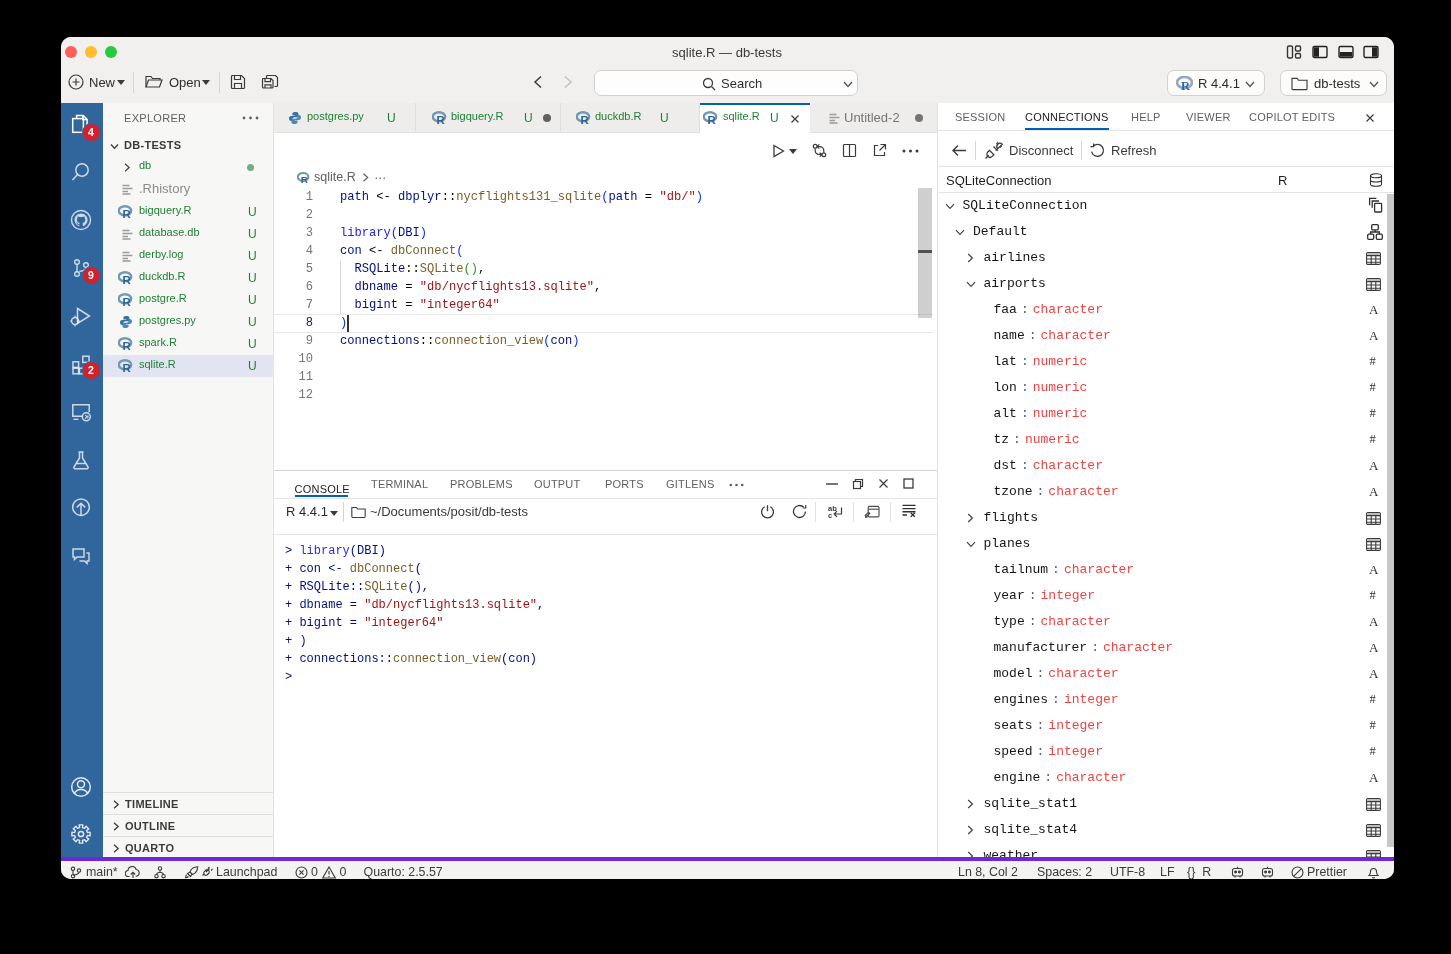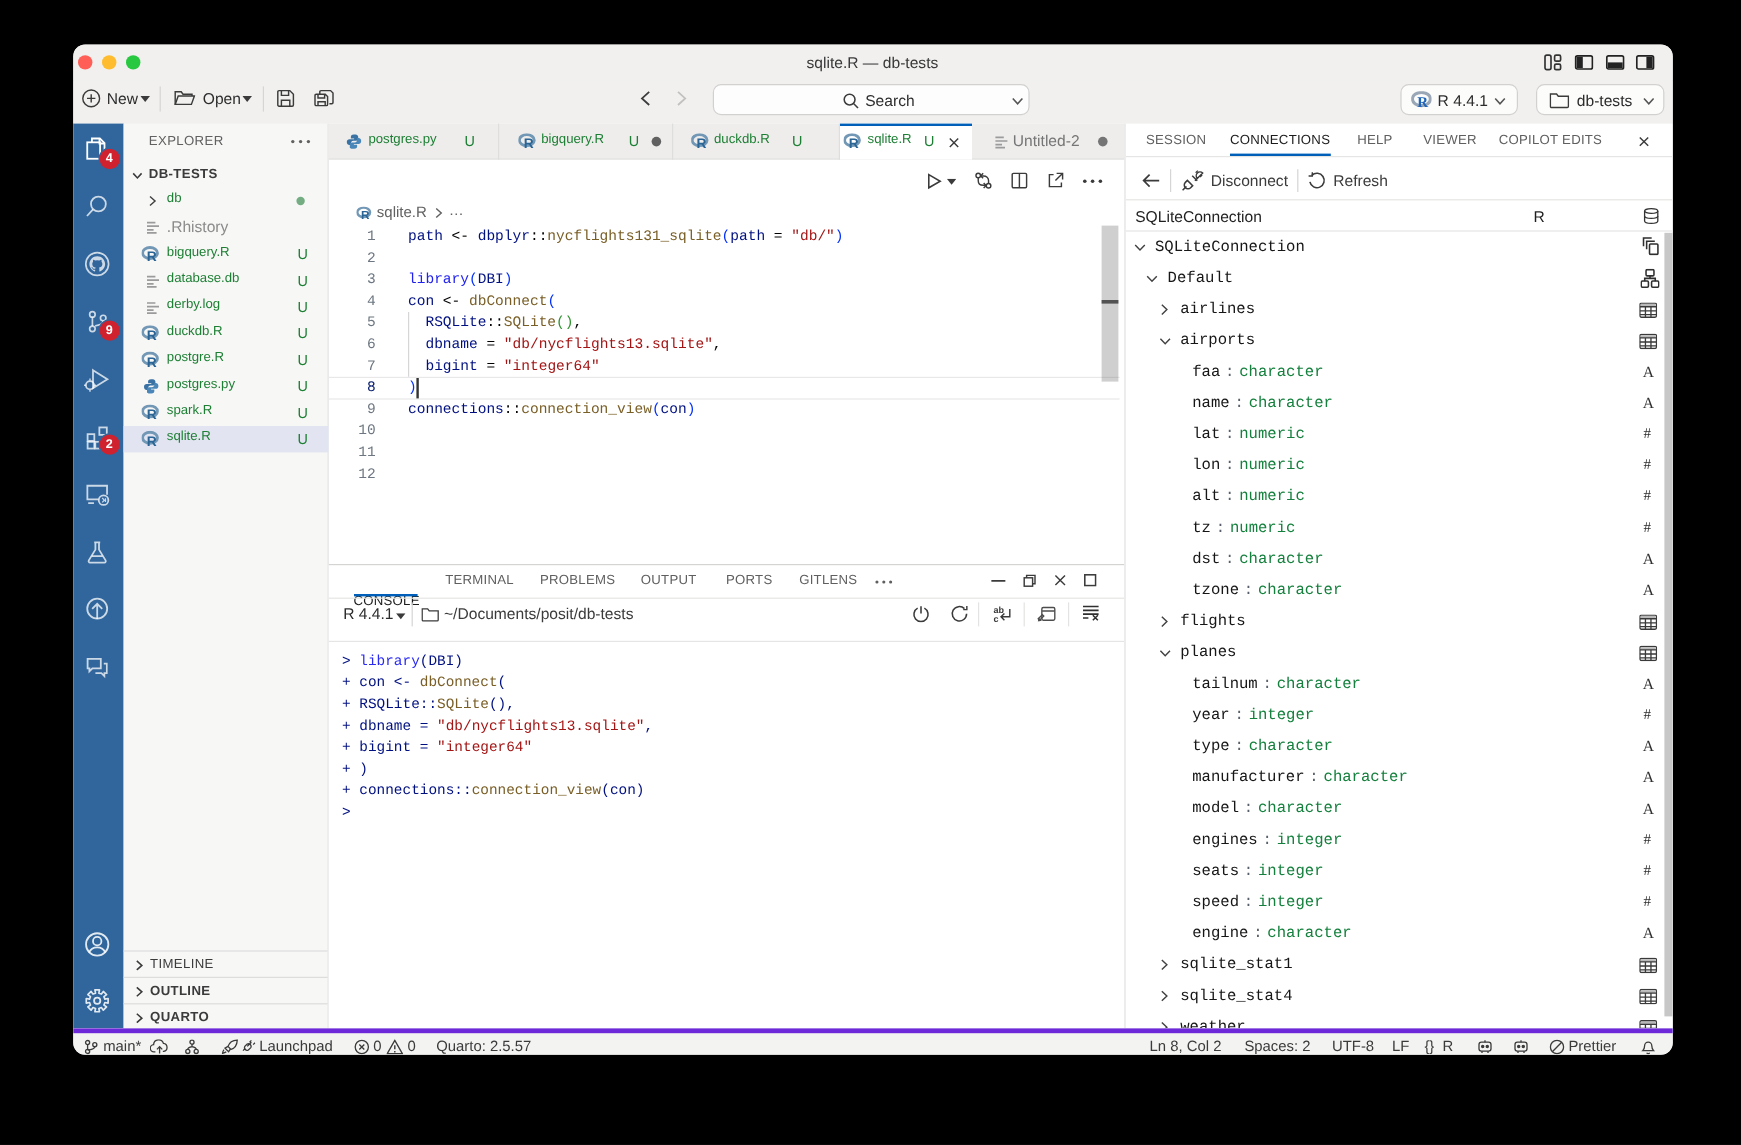--- a/index.html
+++ b/index.html
@@ -10,21 +10,21 @@
 .mono{font-family:"Liberation Mono",monospace;font-size:12.1px;line-height:18px;white-space:pre}
 .cmono{font-family:"Liberation Mono",monospace;font-size:12px;line-height:18px;white-space:pre}
 svg{display:block}
 .v{color:#001080}.o{color:#000}.f{color:#795E26}.s{color:#A31515}.p1{color:#0431fa}.p2{color:#319331}.k{color:#2121f0}
 .cv{color:#001080}.cf{color:#795E26}.cs{color:#A31515}.ck{color:#2a2af0}
 .tabtxt{font-size:11px;color:#1c7f33}
 .utxt{font-size:12px;color:#1c7f33}
 .ptab{font-size:11px;color:#5f5f5f;letter-spacing:.2px}
 .ptaba{color:#1c1c1c}
 .treelbl{font-family:"Liberation Mono",monospace;font-size:13px;color:#161616;white-space:pre}
-.treetype{color:#15803d}
+.treetype{color:#ef4444}
 .sbitem{font-size:12.4px;color:#3b3b3b}
 </style>
 </head>
 <body>
 <div class="a win">
 
 <div class="a" style="left:0;top:0;width:1333px;height:30px;background:#f1f0ef">
   <div class="a" style="left:4px;top:9px;width:12px;height:12px;border-radius:6px;background:#ff5f57"></div>
   <div class="a" style="left:24px;top:9px;width:12px;height:12px;border-radius:6px;background:#febc2e"></div>
   <div class="a" style="left:44px;top:9px;width:12px;height:12px;border-radius:6px;background:#28c840"></div>
@@ -278,21 +278,21 @@
           <text x="4.4" y="12.5" font-size="11.5" font-weight="bold" fill="#2a6596" font-family="Liberation Sans,sans-serif">R</text>
         </svg>
     <div class="a tabtxt" style="left:36px;top:3px">sqlite.R</div>
     <div class="a utxt" style="left:145px;top:3.5px">U</div>
   </div>
 
   <div class="a" style="left:0;top:689px;width:170px;height:22px;border-top:1px solid #dddddc">
     <svg class="a" style="left:9px;top:7px" width="8" height="9" viewBox="0 0 8 9" fill="none" stroke="#3b3b3b" stroke-width="1.3">
           <path d="M2 .8L6.2 4.5 2 8.2"></path>
         </svg>
-    <div class="a" style="left:22px;top:5px;font-size:11px;font-weight:normal;color:#3b3b3b;letter-spacing:.3px">TIMELINE</div>
+    <div class="a" style="left:22px;top:5px;font-size:11px;font-weight:bold;color:#3b3b3b;letter-spacing:.3px">TIMELINE</div>
   </div>
   <div class="a" style="left:0;top:711px;width:170px;height:22px;border-top:1px solid #dddddc">
     <svg class="a" style="left:9px;top:7px" width="8" height="9" viewBox="0 0 8 9" fill="none" stroke="#3b3b3b" stroke-width="1.3">
           <path d="M2 .8L6.2 4.5 2 8.2"></path>
         </svg>
     <div class="a" style="left:22px;top:5px;font-size:11px;font-weight:bold;color:#3b3b3b;letter-spacing:.3px">OUTLINE</div>
   </div>
   <div class="a" style="left:0;top:733px;width:170px;height:22px;border-top:1px solid #dddddc">
     <svg class="a" style="left:9px;top:7px" width="8" height="9" viewBox="0 0 8 9" fill="none" stroke="#3b3b3b" stroke-width="1.3">
           <path d="M2 .8L6.2 4.5 2 8.2"></path>
@@ -394,21 +394,21 @@
 
   <div class="a mono" style="left:66px;top:85.4px"><span class="v">path</span> <span class="o">&lt;-</span> <span class="v">dbplyr</span><span class="o">::</span><span class="f">nycflights131_sqlite</span><span class="p1">(</span><span class="v">path</span> <span class="o">=</span> <span class="s">"db/"</span><span class="p1">)</span><br> <br><span class="k">library</span><span class="p1">(</span><span class="v">DBI</span><span class="p1">)</span><br><span class="v">con</span> <span class="o">&lt;-</span> <span class="f">dbConnect</span><span class="p1">(</span><br>  <span class="v">RSQLite</span><span class="o">::</span><span class="f">SQLite</span><span class="p2">()</span><span class="o">,</span><br>  <span class="v">dbname</span> <span class="o">=</span> <span class="s">"db/nycflights13.sqlite"</span><span class="o">,</span><br>  <span class="v">bigint</span> <span class="o">=</span> <span class="s">"integer64"</span><br><span class="p1">)</span><br><span class="v">connections</span><span class="o">::</span><span class="f">connection_view</span><span class="p1">(</span><span class="v">con</span><span class="p1">)</span></div>
 
   <div class="a" style="left:73px;top:212px;width:1.5px;height:17px;background:#333"></div>
 
   <div class="a" style="left:644px;top:85px;width:14px;height:130px;background:rgba(110,110,110,.33)"></div>
   <div class="a" style="left:644px;top:147px;width:14px;height:2.6px;background:#525252"></div>
 
   <div class="a" style="left:0;top:367px;width:663px;height:387px;background:#fff;border-top:1px solid #d4d4d3">
 
-    <div class="a ptab ptaba" style="left:20.6px;top:24px">CONSOLE</div>
+    <div class="a ptab ptaba" style="left:20.6px;top:12px">CONSOLE</div>
     <div class="a" style="left:20.6px;top:24px;width:53px;height:2px;background:#005fb8"></div>
     <div class="a ptab" style="left:97px;top:7px">TERMINAL</div>
     <div class="a ptab" style="left:176px;top:7px">PROBLEMS</div>
     <div class="a ptab" style="left:260px;top:7px">OUTPUT</div>
     <div class="a ptab" style="left:331px;top:7px">PORTS</div>
     <div class="a ptab" style="left:392px;top:7px">GITLENS</div>
     <svg class="a" style="left:455px;top:12px" width="15" height="4" viewBox="0 0 15 4">
           <circle cx="1.8" cy="2" r="1.3" fill="#5f5f5f"></circle>
           <circle cx="7.5" cy="2" r="1.3" fill="#5f5f5f"></circle>
           <circle cx="13.2" cy="2" r="1.3" fill="#5f5f5f"></circle>

